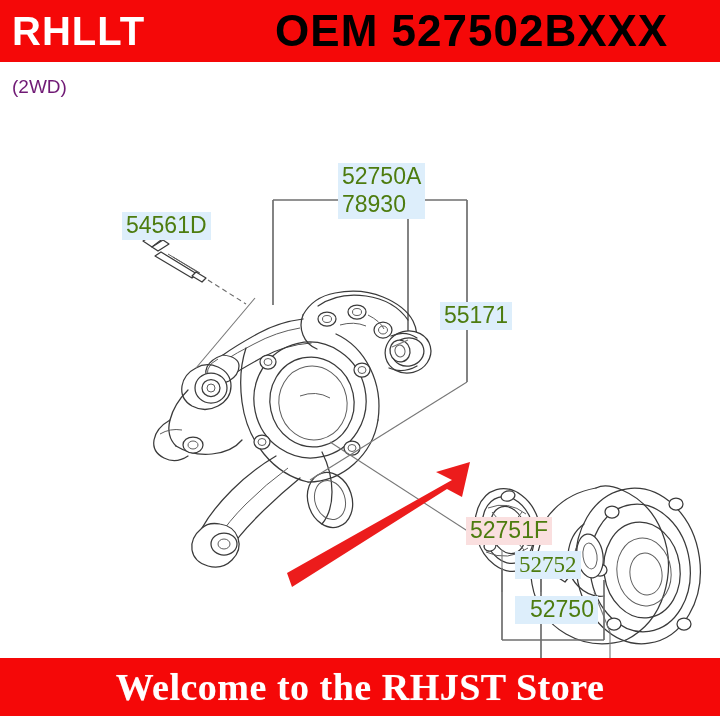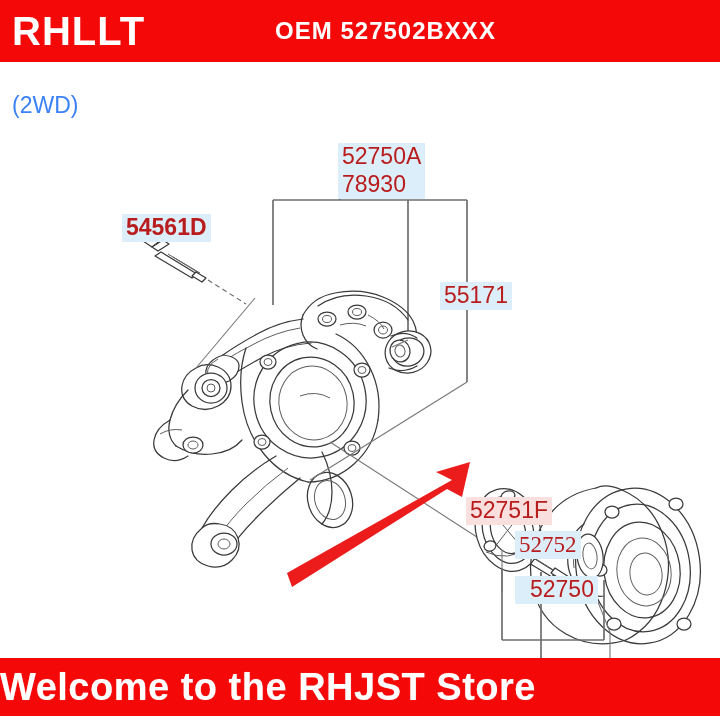--- a/index.html
+++ b/index.html
@@ -13,61 +13,62 @@
   #page{position:relative;width:720px;height:720px;background:#fff;}
 
   
   .banner{
     position:absolute;left:0;width:720px;
     background:#f50808;
     display:flex;align-items:center;
     box-sizing:border-box;
   }
   #top-banner{top:0;height:62px;padding:16px 12px;}
-  #bottom-banner{top:658px;height:58px;justify-content:flex-start;}
+  #bottom-banner{top:658px;height:58px;justify-content:center;font-family:Liberation Serif, serif;}
 
   .banner-title{
     color:#ffffff;font-weight:bold;
     font-size:40px;letter-spacing:1px;
     line-height:1;white-space:nowrap;
   }
   #oem-text{
-    color:#ffffff;font-weight:bold;
-    font-size:24px;letter-spacing:1px;
+    color:#000000;font-weight:bold;
+    font-size:44px;letter-spacing:1px;
     margin-left:130px;white-space:nowrap;
   }
   #footer-text{
     color:#ffffff;font-weight:bold;
     font-size:38px;letter-spacing:0.5px;
     white-space:nowrap;
     text-shadow:0 0 1px rgba(255,255,255,.4);
   }
 
   #drive-type{
-    position:absolute;left:12px;top:92px;
-    font-size:23px;color:#3b82f6;
+    position:absolute;left:12px;top:76px;
+    font-size:19px;color:#701a75;
     letter-spacing:0px;
   }
 
   
   #diagram{
     position:absolute;left:0;top:100px;
     width:720px;height:562px;
   }
   #diagram svg{display:block;}
 
   
   .callout{
     position:absolute;
     font-size:23px;
-    color:#b91c1c;
+    color:#4d7c0f;
     letter-spacing:0px;
     line-height:1.12;
     padding:1px 4px;
     white-space:nowrap;
+    margin-top:20px;
   }
   .hl-blue{background:#ddeefb;}
   .hl-pink{background:#fadfdf;}
   .stacked{padding:0;}
   .stacked span{display:block;padding:1px 4px;}
 </style>
 </head>
 <body>
 
 <div id="page">
@@ -248,21 +249,21 @@
         <path fill="#ec1c1c" d="M287 473 L452 380 L436 372 L470 362 L462 397 L447 389 L292 487 Z"></path>
       </g>
     </svg>
   </div>
 
   <div class="callout stacked" style="left:338px;top:143px;">
     <span class="hl-blue">52750A</span>
     <span class="hl-blue">78930</span>
   </div>
 
-  <div class="callout hl-blue" style="left:122px;top:214px;font-weight:bold;">54561D</div>
+  <div class="callout hl-blue" style="left:122px;top:192px;">54561D</div>
 
 
   <div class="callout hl-blue" style="left:440px;top:282px;">55171</div>
 
   <div class="callout hl-pink" style="left:466px;top:497px;">52751F</div>
 
   <div class="callout hl-blue" style="left:515px;top:531px;font-family:Liberation Serif, serif;">52752</div>
 
   <div class="callout hl-blue" style="left:515px;top:576px;padding-left:15px;">52750</div>
 

